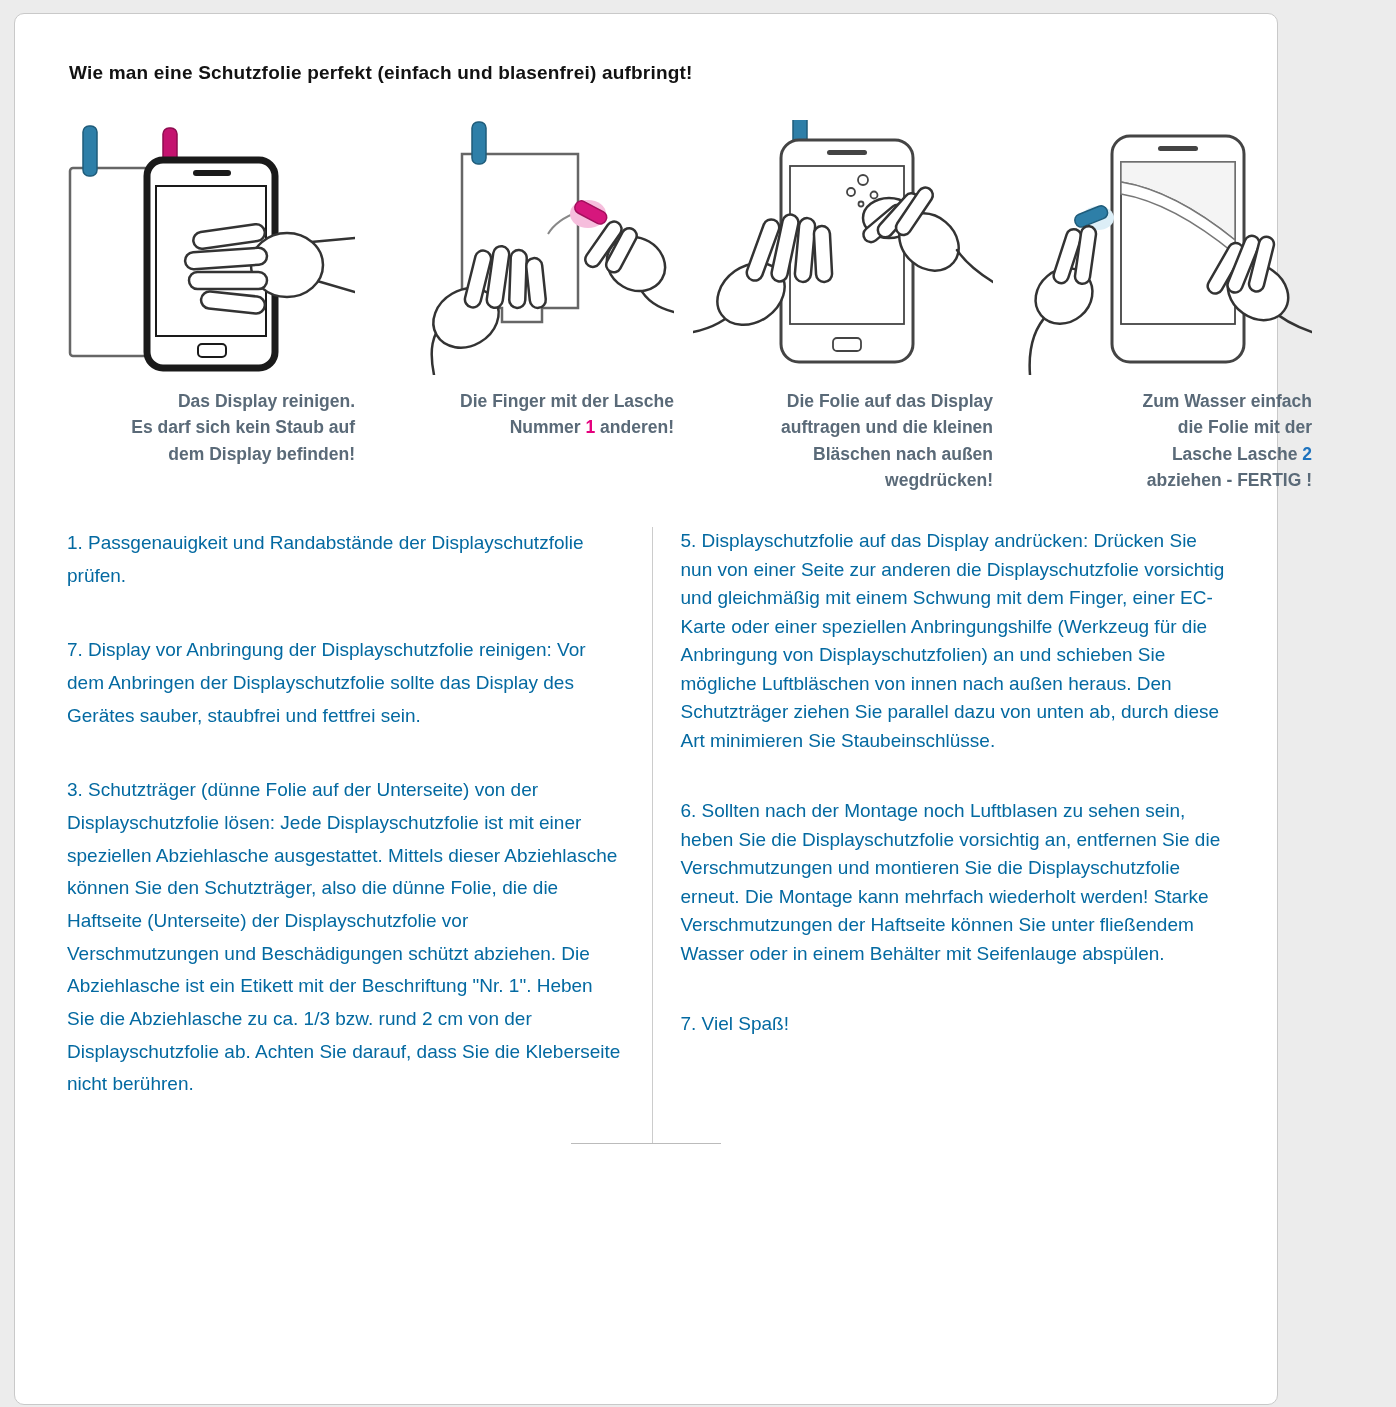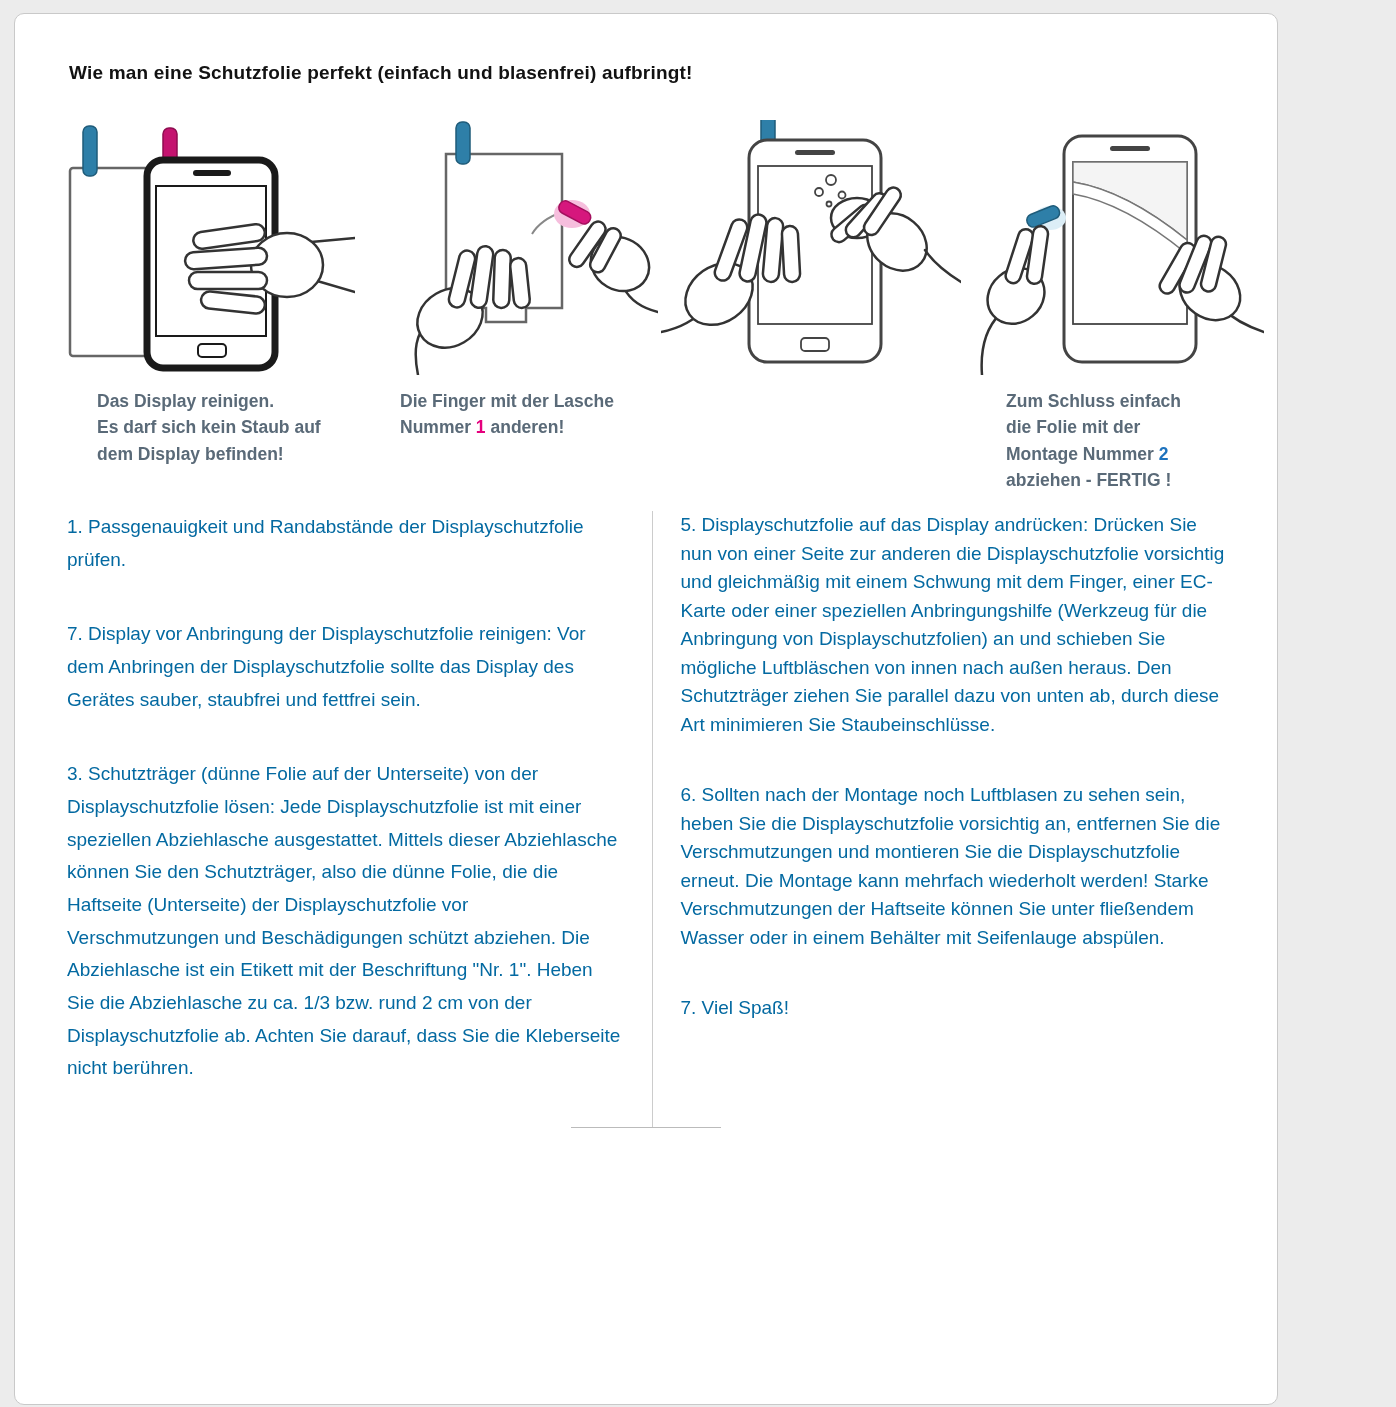--- a/index.html
+++ b/index.html
@@ -27,22 +27,23 @@
     font-size: 19px;
     font-weight: bold;
     color: #121212;
     margin: 4px 0 36px 14px;
     letter-spacing: 0.2px;
   }
   
   .figures-row {
     display: grid;
     grid-template-columns: repeat(4, 1fr);
-    column-gap: 3px;
-    margin-bottom: 18px;
+    column-gap: 19px;
+    margin-bottom: 34px;
+    text-align: right;
   }
   .figure { display: flex; flex-direction: column; }
   .fig-art {
     height: 258px;
     display: flex;
     align-items: flex-start;
     justify-content: center;
   }
   .fig-art svg { display: block; }
   .fig-caption {
@@ -176,20 +177,26 @@
             <g fill="#ffffff" stroke="#333" stroke-width="2.5" stroke-linecap="round" stroke-linejoin="round">
               <ellipse cx="196" cy="98" rx="26" ry="20"></ellipse>
               <ellipse cx="236" cy="122" rx="32" ry="26" transform="rotate(40 236 122)"></ellipse>
               <rect x="184" y="78" width="15" height="50" rx="7.5" transform="rotate(50 191 103)"></rect>
               <rect x="198" y="68" width="15" height="54" rx="7.5" transform="rotate(42 205 95)"></rect>
               <rect x="214" y="64" width="15" height="54" rx="7.5" transform="rotate(34 221 91)"></rect>
               <path d="M300,162 C284,152 272,142 264,130" fill="none"></path>
             </g>
           </svg>
         </div>
+        <div class="fig-caption">
+          <span class="line">Die Folie auf das Display</span>
+          <span class="line">auftragen und die kleinen</span>
+          <span class="line">Bläschen nach außen</span>
+          <span class="line">wegdrücken!</span>
+        </div>
       </div>
 
       <div class="figure">
         <div class="fig-art">
           <svg width="300" height="255" viewBox="0 0 300 255">
             <rect x="100" y="16" width="132" height="226" rx="18" fill="#ffffff" stroke="#444" stroke-width="3"></rect>
             <rect x="109" y="42" width="114" height="162" fill="#ffffff" stroke="#444" stroke-width="1.8"></rect>
             <rect x="146" y="26" width="40" height="5" rx="2.5" fill="#444"></rect>
             <path d="M109,42 H223 V120 C186,90 146,68 109,62 Z" fill="#f4f4f4" stroke="#777" stroke-width="1.5"></path>
             <path d="M109,62 C146,68 186,90 223,120 L223,134 C184,102 144,80 109,74 Z" fill="#ffffff" stroke="#777" stroke-width="1.5"></path>
@@ -204,23 +211,23 @@
             <g fill="#ffffff" stroke="#333" stroke-width="2.5" stroke-linecap="round" stroke-linejoin="round">
               <path d="M300,212 C282,206 268,198 258,188" fill="none"></path>
               <ellipse cx="246" cy="172" rx="32" ry="26" transform="rotate(35 246 172)"></ellipse>
               <rect x="206" y="120" width="15" height="56" rx="7.5" transform="rotate(30 213 148)"></rect>
               <rect x="224" y="114" width="15" height="60" rx="7.5" transform="rotate(22 231 144)"></rect>
               <rect x="242" y="116" width="15" height="56" rx="7.5" transform="rotate(14 249 144)"></rect>
             </g>
           </svg>
         </div>
         <div class="fig-caption">
-          <span class="line">Zum Schluss einfach</span>
+          <span class="line">Zum Wasser einfach</span>
           <span class="line">die Folie mit der</span>
-          <span class="line"><span>Montage Nummer </span><span class="num-blue">2</span></span>
+          <span class="line"><span>Lasche Lasche </span><span class="num-blue">2</span></span>
           <span class="line">abziehen - FERTIG !</span>
         </div>
       </div>
 
     </div>
 
     <div class="steps-wrap">
       <div class="steps steps-left">
         <p>1. Passgenauigkeit und Randabstände der Displayschutzfolie prüfen.</p>
         <p>7. Display vor Anbringung der Displayschutzfolie reinigen: Vor dem Anbringen der Displayschutzfolie sollte das Display des Gerätes sauber, staubfrei und fettfrei sein.</p>

